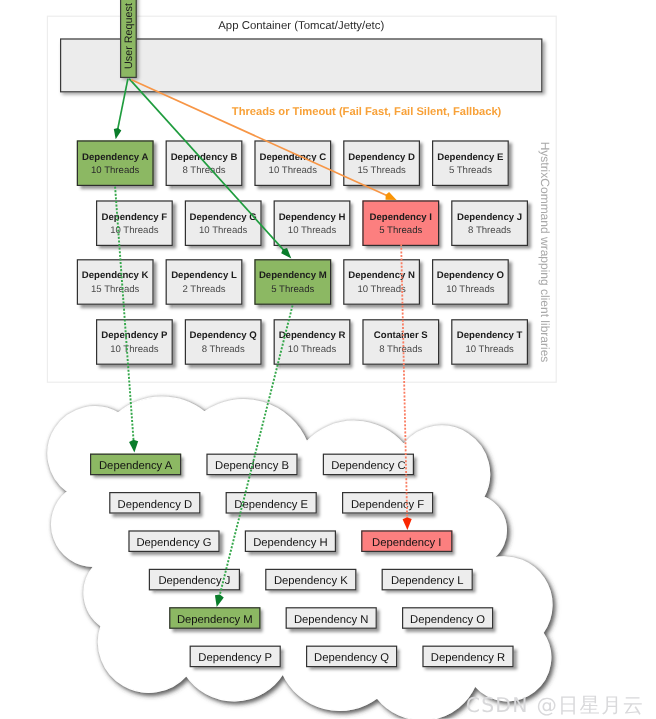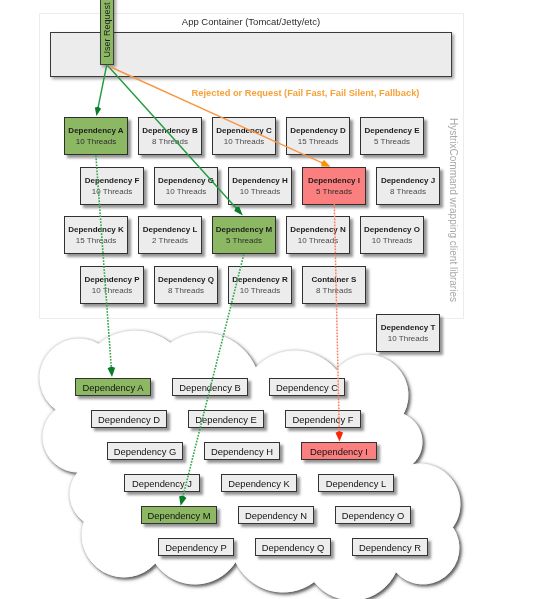--- a/index.html
+++ b/index.html
@@ -75,21 +75,21 @@
 <div id="stage">
 
   <div id="app-frame"></div>
   <div id="app-title">App Container (Tomcat/Jetty/etc)</div>
   <div id="grey-bar"></div>
 
   <div id="user-request">
     <span>User Request</span>
   </div>
 
-  <div id="rejected-label">Rejected or Request (Fail Fast, Fail Silent, Fallback)</div>
+  <div id="rejected-label">Threads or Timeout (Fail Fast, Fail Silent, Fallback)</div>
 
   <div id="side-label">
     <span>HystrixCommand wrapping client libraries</span>
   </div>
 
   <div id="tp-layer">
       <div class="tp green" style="left: 64px; top: 105px;">
         <div class="n">Dependency A</div>
         <div class="t">10 Threads</div>
       </div>
@@ -158,21 +158,21 @@
         <div class="t">8 Threads</div>
       </div>
       <div class="tp grey" style="left: 228px; top: 254px;">
         <div class="n">Dependency R</div>
         <div class="t">10 Threads</div>
       </div>
       <div class="tp grey" style="left: 302px; top: 254px;">
         <div class="n">Container S</div>
         <div class="t">8 Threads</div>
       </div>
-      <div class="tp grey" style="left: 376px; top: 254px; margin-top: 48px;">
+      <div class="tp grey" style="left: 376px; top: 254px;">
         <div class="n">Dependency T</div>
         <div class="t">10 Threads</div>
       </div>
     </div>
 
   <svg id="cloud" viewBox="0 0 547 599" width="547" height="599">
     <defs>
       <filter id="cloudShadow" x="-20%" y="-20%" width="150%" height="150%">
         <feDropShadow dx="2" dy="2" stdDeviation="1.6" flood-color="#4a4a4a" flood-opacity="0.82"></feDropShadow>
         <feDropShadow dx="0" dy="0" stdDeviation="1.5" flood-color="#7a7a7a" flood-opacity="0.65"></feDropShadow>
@@ -247,15 +247,16 @@
         <polygon points="321.31,154.38 330.50,154.70 324.20,148.00 321.37,150.56" fill="#f99406"></polygon>
         <line x1="95.9" y1="143.5" x2="111.35" y2="356.02" stroke="#36a84c" stroke-width="1.6" stroke-dasharray="1.7 1.3"></line>
         <polygon points="107.56,356.30 112.00,365.00 115.14,355.75 111.23,354.41" fill="#0a7d2b"></polygon>
         <line x1="243.8" y1="242.5" x2="182.80" y2="485.07" stroke="#36a84c" stroke-width="1.6" stroke-dasharray="1.7 1.3"></line>
         <polygon points="179.11,484.14 180.60,493.80 186.48,486.00 183.19,483.50" fill="#0a7d2b"></polygon>
         <line x1="334.3" y1="191.5" x2="339.30" y2="420.60" stroke="#fa7d62" stroke-width="1.5" stroke-dasharray="1.7 1.3"></line>
         <polygon points="335.50,420.69 339.50,429.60 343.10,420.52 339.27,418.98" fill="#fa2600"></polygon>
       </g>
   </svg>
 
+  <div id="watermark">CSDN @日星月云</div>
   <div id="wm-left"></div>
   <div id="bottom-rule"></div>
 </div>
 
 </body></html>

